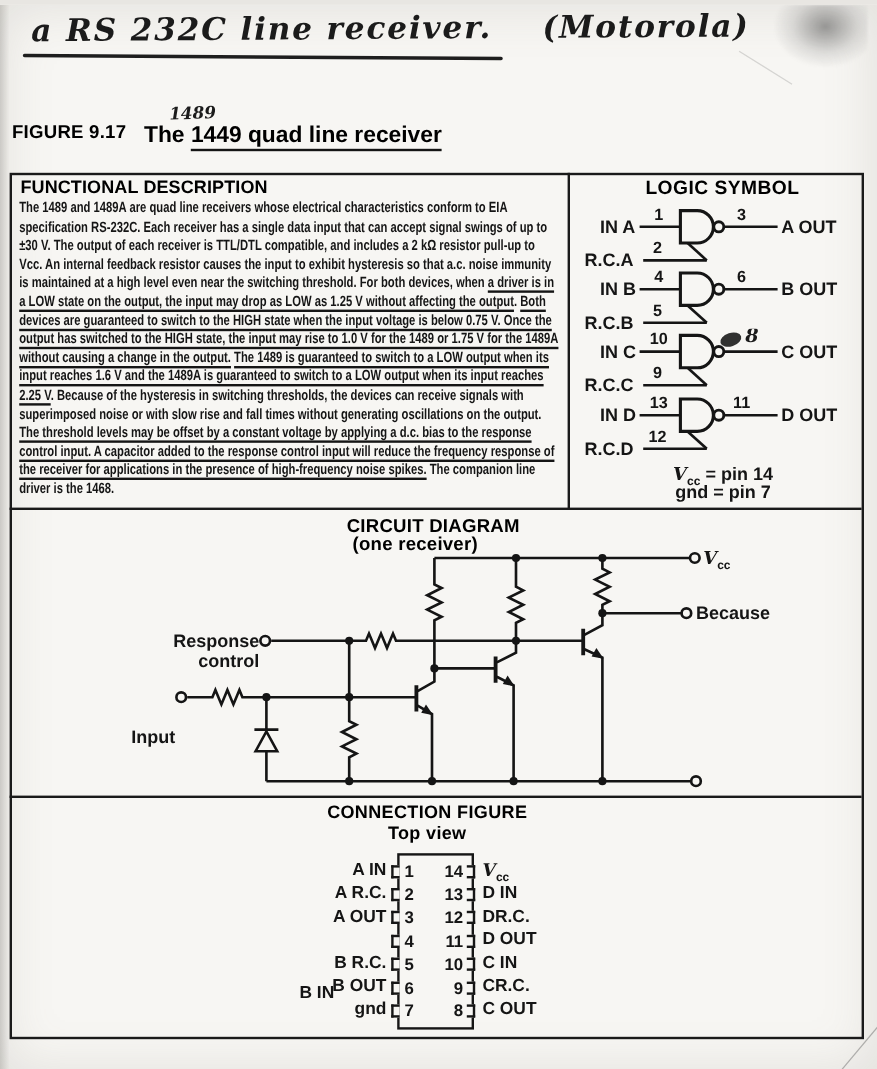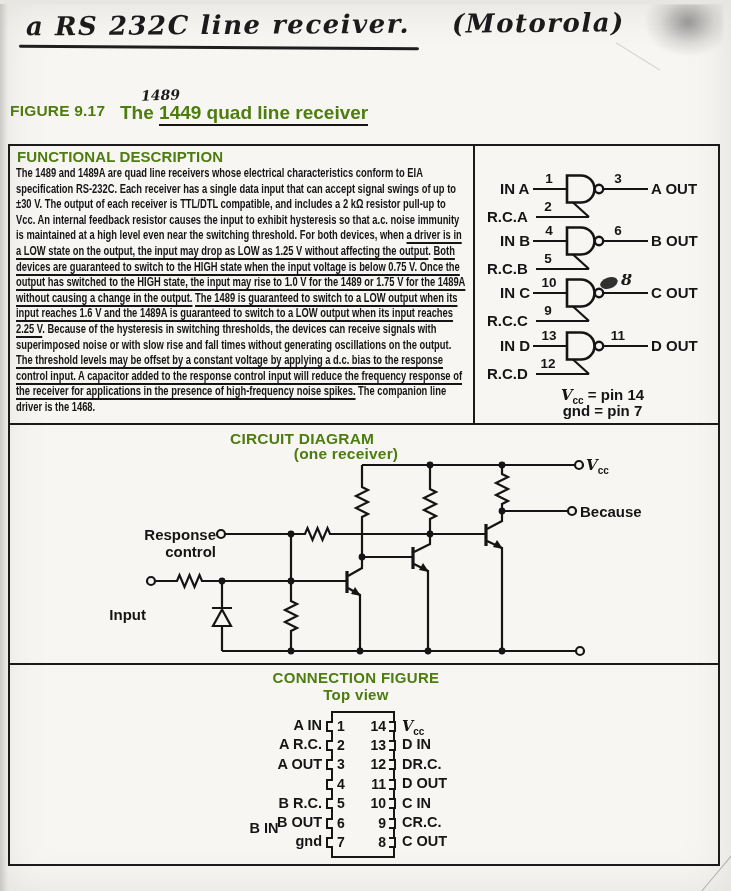--- a/index.html
+++ b/index.html
@@ -1,20 +1,20 @@
 <!DOCTYPE html>
 <html><head>
 <meta charset="utf-8">
 <style>
   html,body{margin:0;padding:0;background:#e8e6e2;}
   .page{position:relative;width:731px;height:891px;margin:4px auto;background:#f7f6f3;
         overflow:hidden;font-family:"Liberation Sans",sans-serif;color:#151515;
         box-shadow:inset 0 0 45px rgba(120,115,105,.18);}
   .abs{position:absolute;}
-  .print{font-weight:700;color:#4d7c0f;}
+  .print{font-weight:700;color:#000000;}
   
   .hand{font-family:"DejaVu Serif",serif;font-style:italic;font-weight:700;color:#1b1b1b;}
   .hand-title{font-size:26px;letter-spacing:1.5px;transform:rotate(-.4deg);white-space:nowrap;}
   .hand-underline{height:3.4px;background:#1e1e1e;border-radius:2px;transform:rotate(.35deg);}
   .hand-small{font-size:14px;transform:rotate(-2deg);}
   
   .figlabel{font-size:15.5px;letter-spacing:.2px;}
   .figcap{font-size:19px;}
   .figcap .u2{border-bottom:2.2px solid #151515;padding-bottom:1px;}
   
@@ -76,20 +76,21 @@
   </div>
 
   <div class="abs frame" style="left:8px;top:140px;width:708px;height:718px;"></div>
   <div class="abs hdiv" style="left:8px;top:419px;width:710px;height:2.3px;"></div>
   <div class="abs hdiv" style="left:8px;top:659px;width:710px;height:2.3px;"></div>
   <div class="abs vdiv" style="left:473px;top:140px;width:2.3px;height:280px;"></div>
 
   <div class="abs print fd-head" style="left:17px;top:144px;">FUNCTIONAL DESCRIPTION</div>
   <div class="abs fd-text" id="fd-paragraph" style="left:16px;top:162px;"><span class="">The 1489 and 1489A are quad line receivers whose electrical characteristics conform to EIA specification RS-232C. Each receiver has a single data input that can accept signal swings of up to ±30 V. The output of each receiver is TTL/DTL compatible, and includes a 2 kΩ resistor pull-up to Vcc. An internal feedback resistor causes the input to exhibit hysteresis so that a.c. noise immunity is maintained at a high level even near the switching threshold. For both devices, when </span><span class="useg">a driver is in a LOW state on the output, the input may drop as LOW as 1.25 V without affecting the output</span><span class="">. </span><span class="useg">Both devices are guaranteed to switch to the HIGH state when the input voltage is below 0.75 V. Once the output has switched to the HIGH state, the input may rise to 1.0 V for the 1489 or 1.75 V for the 1489A without causing a change in the output.</span><span class=""> </span><span class="useg">The 1489 is guaranteed to switch to a LOW output when its input reaches 1.6 V and the 1489A is guaranteed to switch to a LOW output when its input reaches 2.25 V</span><span class="">. Because of the hysteresis in switching thresholds, the devices can receive signals with superimposed noise or with slow rise and fall times without generating oscillations on the output. </span><span class="useg">The threshold levels may be offset by a constant voltage by applying a d.c. bias to the response control input. A capacitor added to the response control input will reduce the frequency response of the receiver for applications in the presence of high-frequency noise spikes.</span><span class=""> The companion line driver is the 1468.</span></div>
 
+  <div class="abs print ls-title" style="left:477px;top:145px;width:250px;text-align:center;">LOGIC SYMBOL</div>
   <div id="logic-gates">
       <div class="gate-row" style="top: 166px;"><svg width="249" height="56" viewBox="0 0 249 56">
     <text x="18" y="24" class="gtxt">IN A</text>
     <line x1="51" y1="19" x2="85" y2="19" class="w"></line>
     <text x="67" y="13" text-anchor="middle" class="gpin">1</text>
     <path class="gate" d="M85,5.5 L85,32.5 L99,32.5 A13.5,13.5 0 0 0 99,5.5 Z"></path>
     <circle class="bub" cx="117" cy="19" r="4.2"></circle>
     <line x1="121.5" y1="19" x2="166" y2="19" class="w"></line>
     <text x="136" y="13" text-anchor="middle" class="gpin">3</text>
 
@@ -142,21 +143,21 @@
     <text x="169" y="24" class="gtxt">D OUT</text>
     <line x1="91" y1="32.5" x2="107" y2="47" class="w"></line>
     <line x1="54" y1="47" x2="107" y2="47" class="w"></line>
     <text x="5" y="52" class="gtxt">R.C.D</text>
     <text x="66" y="41" text-anchor="middle" class="gpin">12</text>
   </svg></div>
     </div>
   <div class="abs note" id="vcc-note" style="left:505px;top:382px;width:195px;text-align:center;"><span class="vsym">V</span><sub class="vsub">cc</sub> = pin 14</div>
   <div class="abs note" style="left:505px;top:398px;width:195px;text-align:center;">gnd = pin 7</div>
 
-  <div class="abs print cir-title" style="left:230px;top:426px;width:262px;">CIRCUIT DIAGRAM</div>
+  <div class="abs print cir-title" style="left:230px;top:426px;width:262px;text-align:center;">CIRCUIT DIAGRAM</div>
   <div class="abs print cir-title" style="left:215px;top:441px;width:262px;text-align:center;">(one receiver)</div>
 
   <svg class="abs" style="left:0;top:420px;" width="731" height="239" viewBox="0 0 731 239">
 
     <path class="w" d="M362,41 H575"></path>
     <path class="w" d="M222,227 H576"></path>
 
     <path class="w" d="M362,41 V63 l6,3 l-12,6 l12,6 l-12,6 l12,6 l-6,3 V133"></path>
     <path class="w" d="M430,41 V65 l6,3 l-12,6 l12,6 l-12,6 l12,6 l-6,3 V110"></path>
     <path class="w" d="M502,41 V50 l6,3 l-12,6 l12,6 l-12,6 l12,6 l-6,3 V87"></path>

